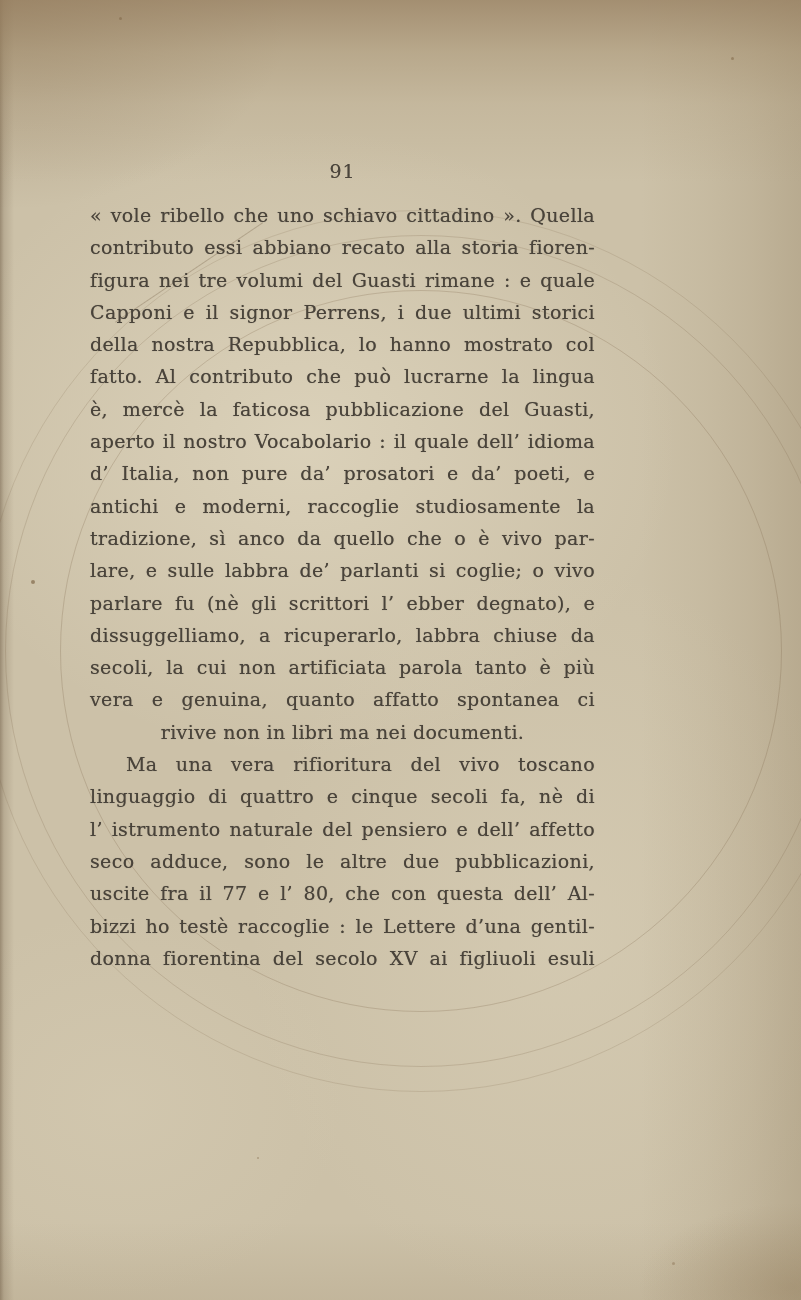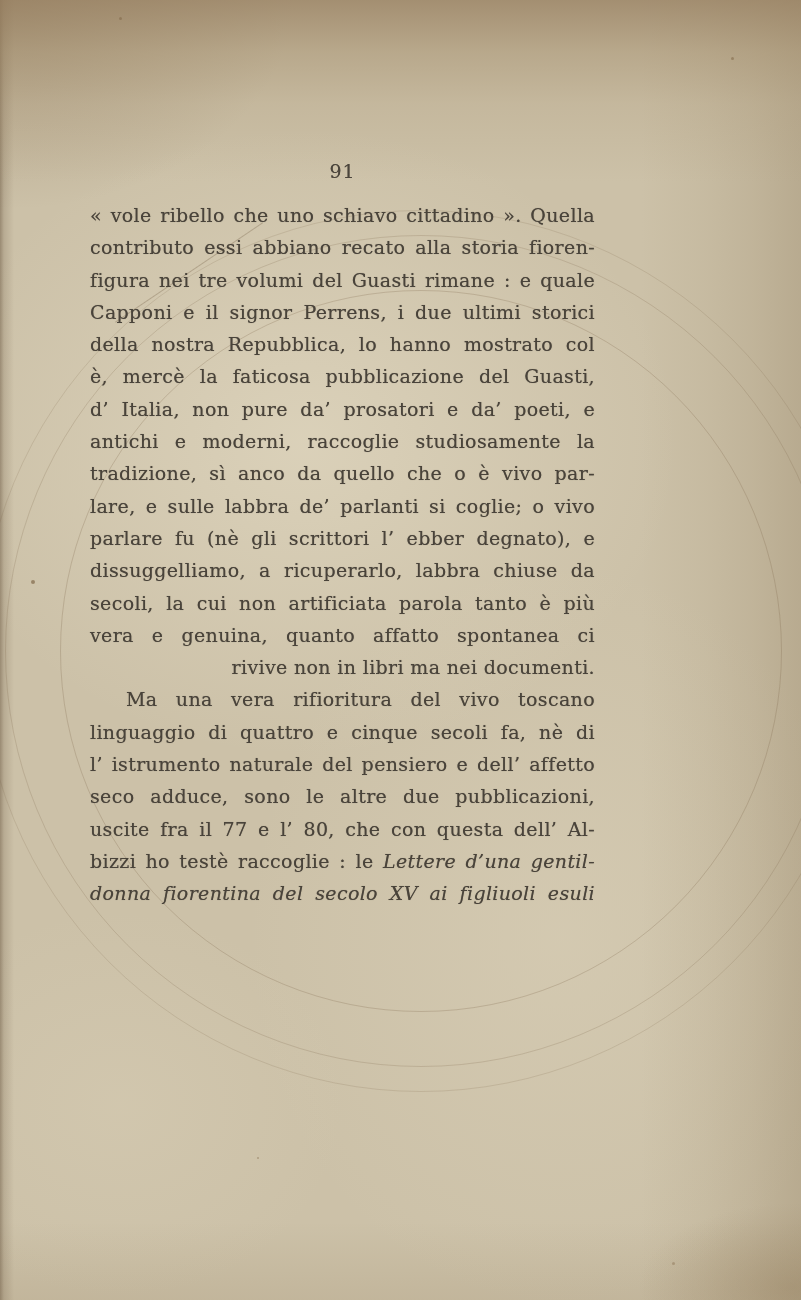--- a/index.html
+++ b/index.html
@@ -86,31 +86,30 @@
     top: 199px;
     width: 505px;
     color: #49433a;
     font-size: 19px;
     line-height: 32.3px;
     letter-spacing: 0.35px;
     text-shadow: 0 0 0.7px rgba(73,67,58,0.65);
   }
   .text-block .line {
     white-space: normal;
-    text-align: right;
+    text-align: center;
   }
   .text-block .line.j {
     text-align: justify;
     text-align-last: justify;
   }
   .text-block .line.ind {
     text-indent: 36px;
   }
   .text-block .it {
-    font-style: italic;
   }
 </style>
 </head>
 <body>
 
 <div class="paper">
 
   <div class="arc arc-1"></div>
   <div class="arc arc-2"></div>
   <div class="arc arc-3"></div>
@@ -124,21 +123,23 @@
   <div class="speck speck-6"></div>
 
   <div class="page-number">91</div>
 
   <div class="text-block">
       <div class="line j"><span>« vole ribello che uno schiavo cittadino ». Quella</span></div>
       <div class="line j"><span>contributo essi abbiano recato alla storia fioren-</span></div>
       <div class="line j"><span>figura nei tre volumi del Guasti rimane : e quale</span></div>
       <div class="line j"><span>Capponi e il signor Perrens, i due ultimi storici</span></div>
       <div class="line j"><span>della nostra Repubblica, lo hanno mostrato col</span></div>
+      <div class="line j"><span>fatto. Al contributo che può lucrarne la lingua</span></div>
       <div class="line j"><span>è, mercè la faticosa pubblicazione del Guasti,</span></div>
+      <div class="line j"><span>aperto il nostro Vocabolario : il quale dell’ idioma</span></div>
       <div class="line j"><span>d’ Italia, non pure da’ prosatori e da’ poeti, e</span></div>
       <div class="line j"><span>antichi e moderni, raccoglie studiosamente la</span></div>
       <div class="line j"><span>tradizione, sì anco da quello che o è vivo par-</span></div>
       <div class="line j"><span>lare, e sulle labbra de’ parlanti si coglie; o vivo</span></div>
       <div class="line j"><span>parlare fu (nè gli scrittori l’ ebber degnato), e</span></div>
       <div class="line j"><span>dissuggelliamo, a ricuperarlo, labbra chiuse da</span></div>
       <div class="line j"><span>secoli, la cui non artificiata parola tanto è più</span></div>
       <div class="line j"><span>vera e genuina, quanto affatto spontanea ci</span></div>
       <div class="line"><span>rivive non in libri ma nei documenti.</span></div>
       <div class="line j ind"><span>Ma una vera rifioritura del vivo toscano</span></div>

